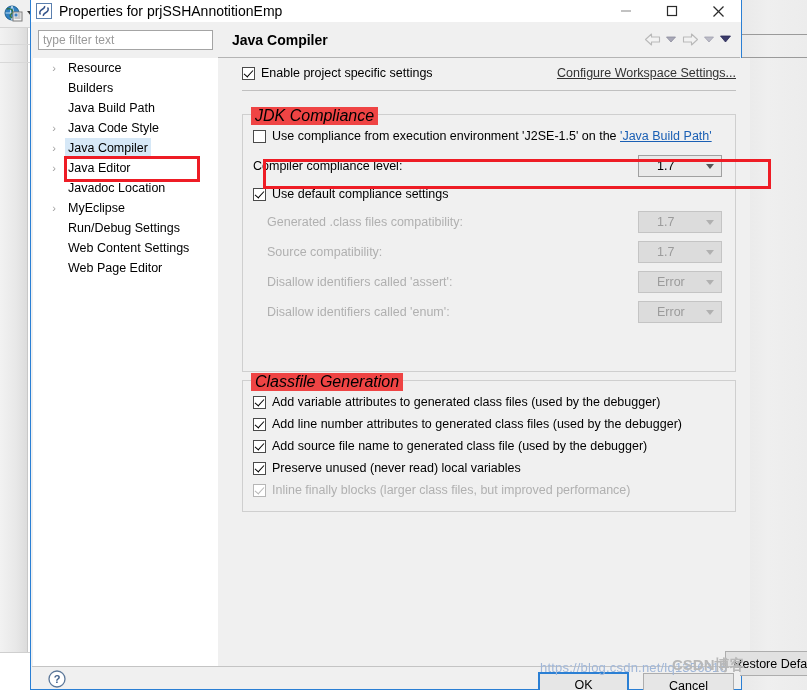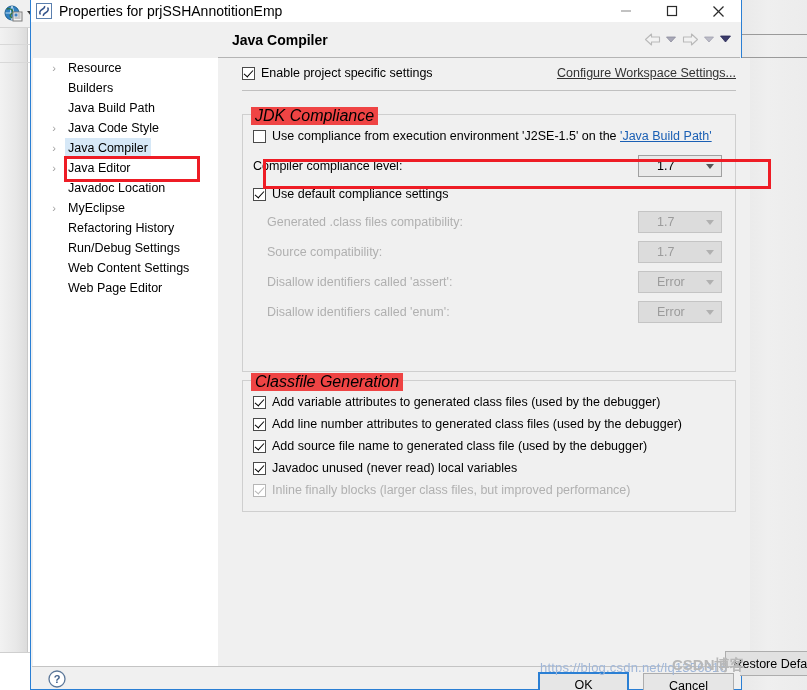--- a/index.html
+++ b/index.html
@@ -491,32 +491,32 @@
           </svg>
         </div>
         <div class="nav-item small">
           <svg width="11" height="8" viewBox="0 0 11 8">
             <path d="M0.5 1 L5.5 7 L10.5 1 Z" fill="#3b3b6b" stroke="#2a2a55" stroke-width="0.8"></path>
           </svg>
         </div>
       </div>
     </div>
 
+    <input id="filter-input" type="text" placeholder="type filter text" style="">
 
     <div id="sidebar">
 
     <div class="tree-item"><span class="twisty">›</span><span class="lbl">Resource</span></div>
         <div class="tree-item"><span class="lbl">Builders</span></div>
         <div class="tree-item"><span class="lbl">Java Build Path</span></div>
         <div class="tree-item"><span class="twisty">›</span><span class="lbl">Java Code Style</span></div>
         <div class="tree-item selected"><span class="twisty">›</span><span class="lbl">Java Compiler</span></div>
         <div class="tree-item"><span class="twisty">›</span><span class="lbl">Java Editor</span></div>
         <div class="tree-item"><span class="lbl">Javadoc Location</span></div>
         <div class="tree-item"><span class="twisty">›</span><span class="lbl">MyEclipse</span></div>
-        <div class="tree-item"><span class="lbl">Refactoring History</span></div>
         <div class="tree-item"><span class="lbl">Run/Debug Settings</span></div>
         <div class="tree-item"><span class="lbl">Web Content Settings</span></div>
         <div class="tree-item"><span class="lbl">Web Page Editor</span></div>
       </div>
     <div id="sidebar-highlight"></div>
 
     <div id="content">
 
       <div id="enable-row" class="row-check">
         <span class="cb checked"></span>
@@ -580,21 +580,21 @@
             <div class="row-check" style="position: absolute; left: 10px; top: 36px;">
               <span class="cb checked"></span>
               <span>Add line number attributes to generated class files (used by the debugger)</span>
             </div>
             <div class="row-check" style="position: absolute; left: 10px; top: 58px;">
               <span class="cb checked"></span>
               <span>Add source file name to generated class file (used by the debugger)</span>
             </div>
             <div class="row-check" style="position: absolute; left: 10px; top: 80px;">
               <span class="cb checked"></span>
-              <span>Javadoc unused (never read) local variables</span>
+              <span>Preserve unused (never read) local variables</span>
             </div>
             <div class="row-check" style="position: absolute; left: 10px; top: 102px;">
               <span class="cb checked dim"></span>
               <span class="lbl-dim">Inline finally blocks (larger class files, but improved performance)</span>
             </div>
           </div>
       </div>
 
       <div class="btn" id="btn-restore">Restore Defaults</div>
 

